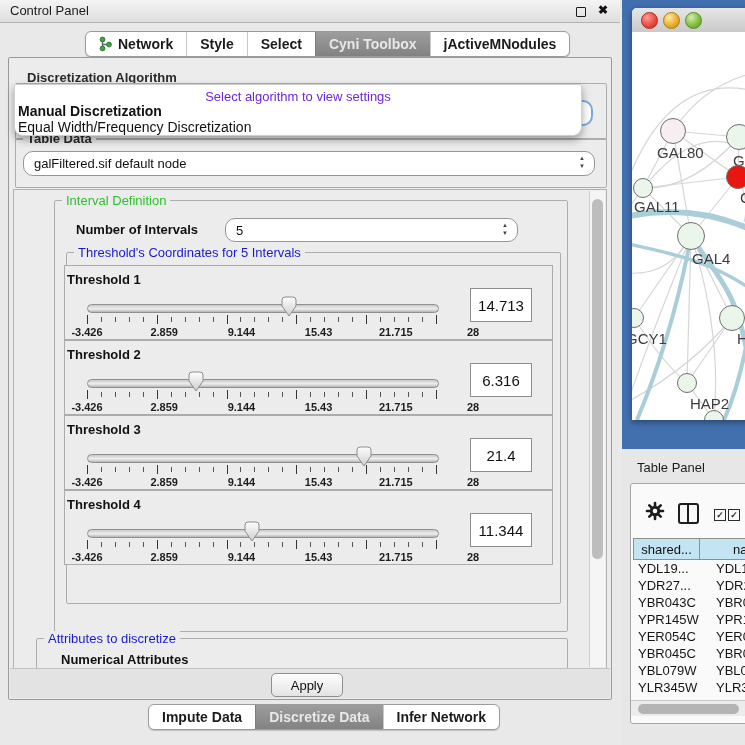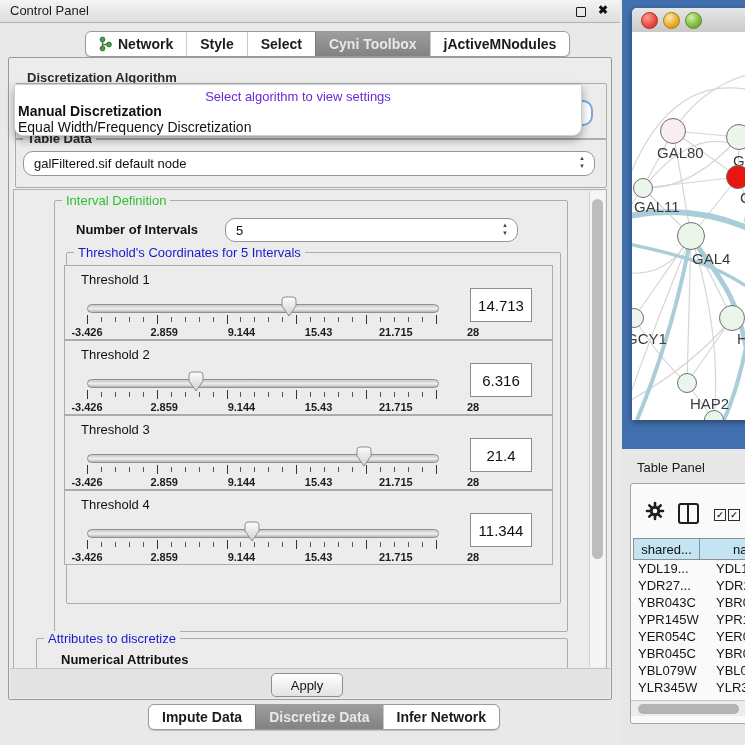--- a/index.html
+++ b/index.html
@@ -38,21 +38,21 @@
   .popup .opt2{position:absolute;left:3px;top:34px;font-size:14px;color:#111;white-space:nowrap;}
 
   
   .scroll-frame{position:absolute;left:4px;top:131px;width:592px;height:480px;border:1px solid #b2b2b2;background:#ececec;}
   .scroll-area{position:absolute;left:0;top:0;width:572px;height:478px;overflow:hidden;}
   .vsb{position:absolute;right:1px;top:1px;width:15px;height:476px;background:#f5f5f5;border-left:1px solid #cfcfcf;border-radius:0;}
   .vsb .thumb{position:absolute;left:2px;top:8px;width:11px;height:360px;background:#bdbdbd;border-radius:6px;}
 
   
   .thr-box{position:absolute;left:50px;width:487px;height:73px;background:#ececec;border:1px solid #ababab;}
-  .thr-label{position:absolute;left:16px;top:6px;font-size:13px;font-weight:normal;color:#111;}
+  .thr-label{position:absolute;left:2px;top:6px;font-size:13px;font-weight:bold;color:#111;}
   .slider{position:absolute;left:22px;top:28px;width:350px;height:44px;}
   .track{position:absolute;left:0;top:10px;width:350px;height:7px;border:1px solid #8f8f8f;border-radius:5px;background:linear-gradient(#c9c9c9,#efefef 55%,#b5b5b5);}
   .ticks{position:absolute;left:0;top:21px;width:350px;height:9px;display:flex;justify-content:space-between;}
   .tick{width:1px;height:5px;background:#555;margin-top:2px;}
   .tick.major{height:9px;margin-top:0;background:#333;}
   .tlabels{position:absolute;left:0;top:32px;width:386px;height:12px;}
   .tlabel{position:absolute;transform:translateX(-50%);font-size:11px;font-weight:600;color:#1d1d1d;white-space:nowrap;}
   .thumb-svg{position:absolute;top:2px;z-index:5;}
   .val-box{position:absolute;left:405px;top:22px;width:60px;height:32px;background:#fff;border:1px solid #8d8d8d;font-size:15px;color:#111;display:flex;align-items:center;justify-content:center;}
 

